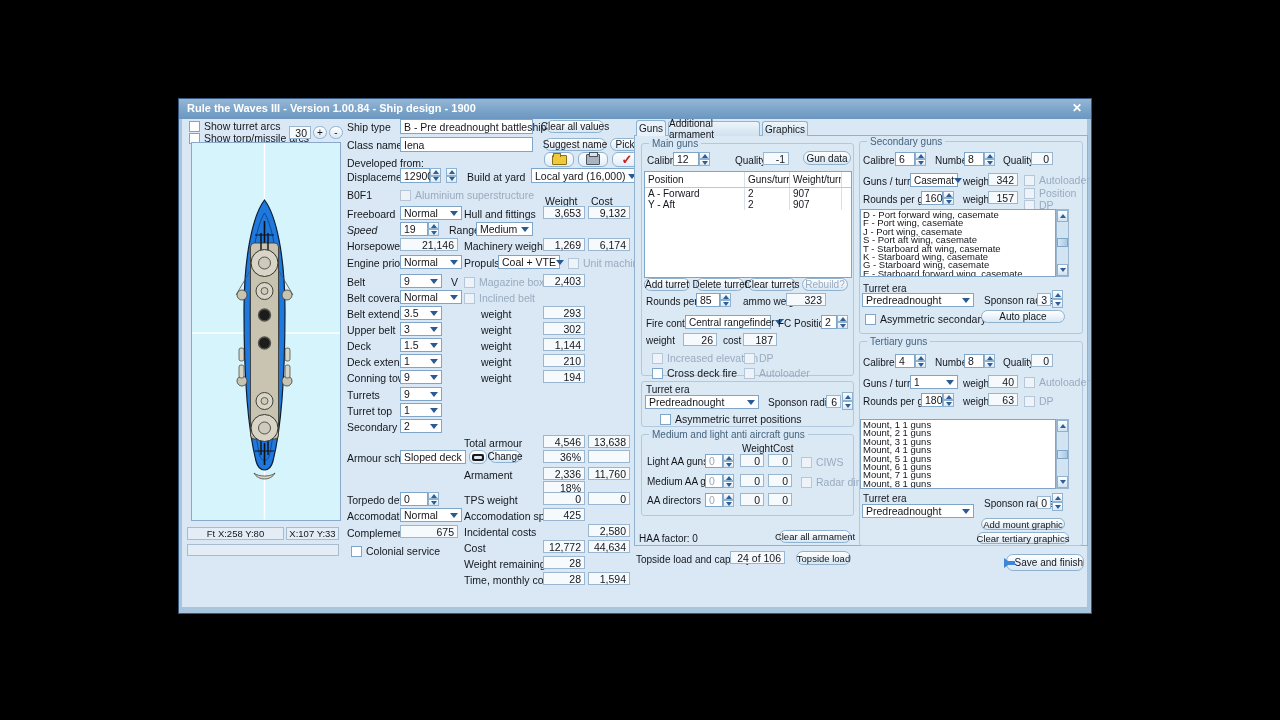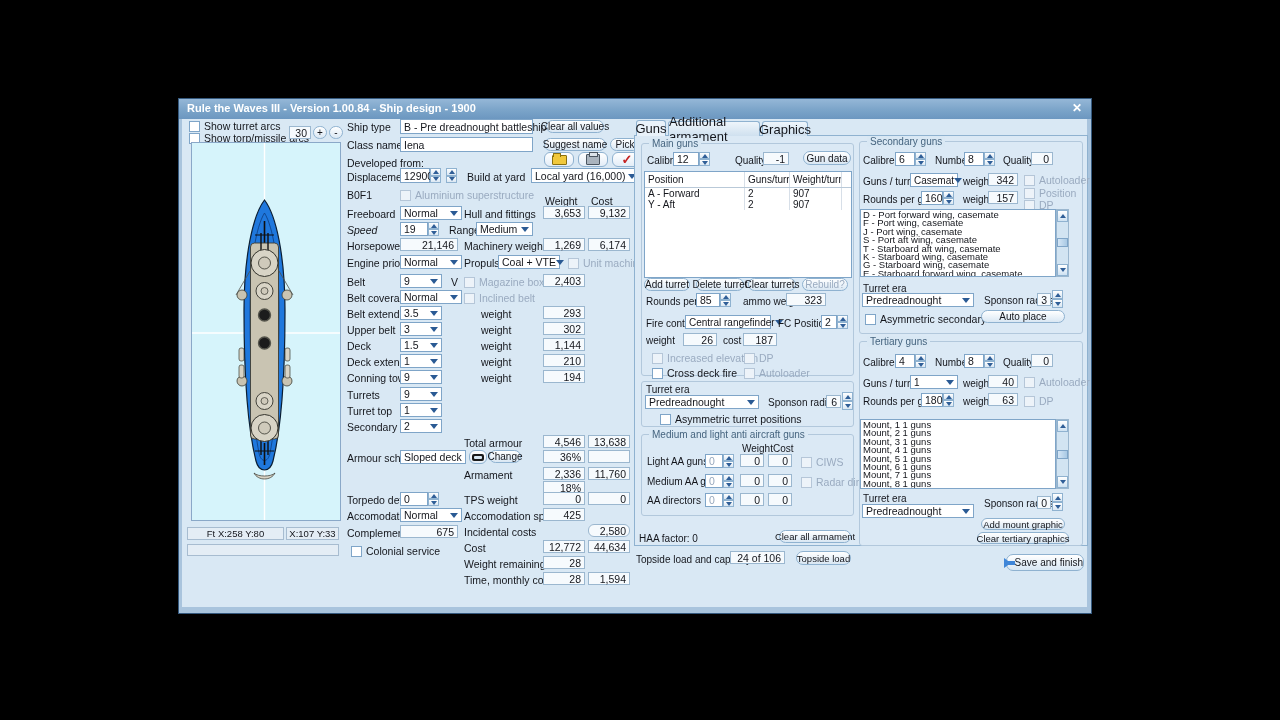--- a/index.html
+++ b/index.html
@@ -28,21 +28,21 @@
        background:linear-gradient(180deg,#ffffff,#eaf2f9 55%,#d9e7f3);border:1px solid #8fb2d0;
        border-radius:7px;white-space:nowrap;box-sizing:border-box;cursor:pointer;}
   .btn.dis{color:#9aabc0;cursor:default;}
   .chk{position:absolute;display:flex;align-items:center;gap:4px;font-size:10.5px;white-space:nowrap;}
   .chk .bx{width:9px;height:9px;background:#fff;border:1px solid #7fa5c8;flex:0 0 auto;}
   .chk.dis{color:#9aabc0;}
   .chk.dis .bx{background:#edf3f9;border-color:#b5c6d8;}
   .grp{position:absolute;border:1px solid #b2c8dc;border-radius:3px;box-sizing:border-box;}
   .grp .gcap{position:absolute;top:-6px;left:7px;background:#d9e8f4;padding:0 3px;font-size:10px;color:#45647f;white-space:nowrap;}
   .panel{position:absolute;border:1px solid #8fb2d0;background:#dbe9f5;box-sizing:border-box;}
-  .tab{position:absolute;display:flex;align-items:center;justify-content:center;font-size:13px;
+  .tab{position:absolute;display:flex;align-items:center;justify-content:center;font-size:10px;
        border:1px solid #8fb2d0;border-bottom:none;border-radius:3px 3px 0 0;
        background:linear-gradient(#eef5fb,#cfe0ef);box-sizing:border-box;cursor:pointer;}
   .tab.sel{background:#e9f2fa;z-index:3;}
   .shipview{position:absolute;border:1px solid #8aa8c8;background:#d6f4fb;}
   .tbl{position:absolute;background:#fff;border:1px solid #7fa5c8;box-sizing:border-box;overflow:hidden;}
   .th,.trow{display:flex;align-items:center;font-size:10px;}
   .th{height:15px;border-bottom:1px solid #b9c9d8;}
   .trow{height:11px;}
   .th div,.trow div{padding:0 3px;white-space:nowrap;overflow:hidden;box-sizing:border-box;}
   .c0{width:100px;border-right:1px solid #d7dfe8;align-self:stretch;display:flex;align-items:center;}
@@ -338,21 +338,21 @@
   <div class="dd" style="left:221px;top:409px;width:62px;height:14px;">
     <span>Normal</span>
         <span class="arr"></span>
   </div>
   <div class="lbl" style="left:285px;top:411px;">Accomodation space</div>
   <div class="rbox" style="left:364px;top:409px;width:42px;height:13px;">425</div>
 
   <div class="lbl" style="left:168px;top:428px;">Complement</div>
   <div class="rbox" style="left:221px;top:426px;width:58px;height:13px;">675</div>
   <div class="lbl" style="left:285px;top:427px;">Incidental costs</div>
-  <div class="rbox" style="left:409px;top:425px;width:42px;height:13px;border-radius:6px;">2,580</div>
+  <div class="rbox" style="left:409px;top:425px;width:42px;height:13px;">2,580</div>
 
   <div class="chk" style="left:172px;top:446px;">
     <span class="bx"></span>
         <span>Colonial service</span>
   </div>
   <div class="lbl" style="left:285px;top:443px;">Cost</div>
   <div class="rbox" style="left:364px;top:441px;width:42px;height:13px;">12,772</div>
   <div class="rbox" style="left:409px;top:441px;width:42px;height:13px;">44,634</div>
 
   <div class="lbl" style="left:285px;top:459px;">Weight remaining</div>

